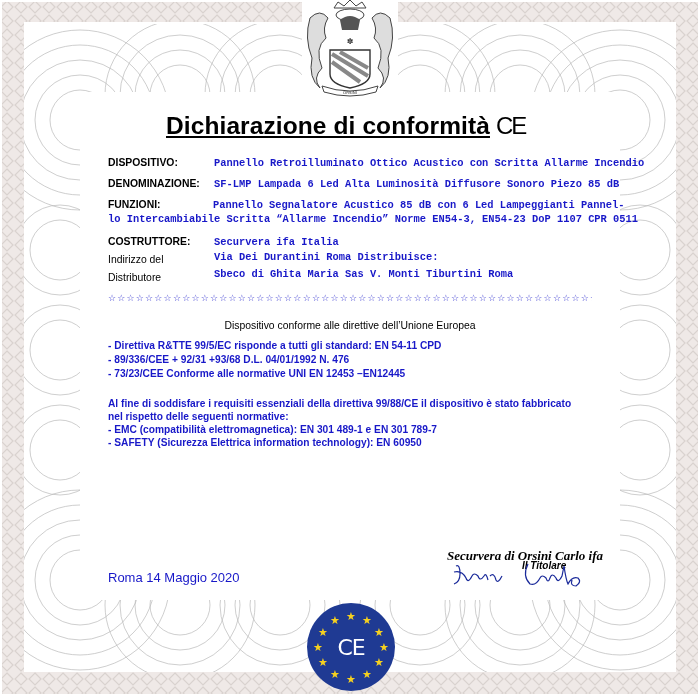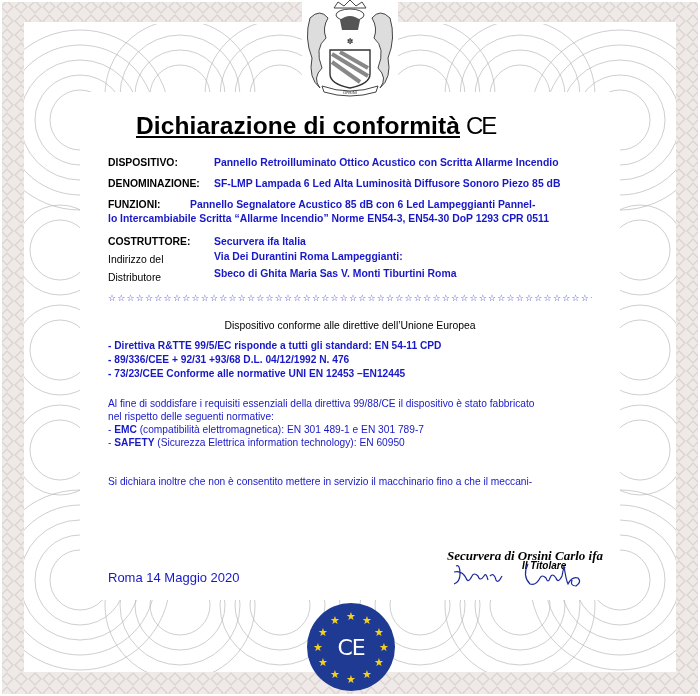--- a/index.html
+++ b/index.html
@@ -1,26 +1,26 @@
 <!DOCTYPE html>
 <html><head>
 <meta charset="utf-8">
 <style>
   html, body { margin:0; padding:0; }
   body { width:700px; height:696px; position:relative; overflow:hidden; background:#fff; font-family:"Liberation Sans", sans-serif; }
   .frame { position:absolute; left:0; top:0; width:700px; height:696px; }
-  .title { position:absolute; left:136px; top:112px; font-size:24.5px; font-weight:bold; color:#000; text-decoration:underline; letter-spacing:0.1px; white-space:nowrap; }
+  .title { position:absolute; left:166px; top:112px; font-size:24.5px; font-weight:bold; color:#000; text-decoration:underline; letter-spacing:0.1px; white-space:nowrap; }
   .title .ce { text-decoration:none; display:inline-block; margin-left:6px; font-weight:normal; font-size:24px; letter-spacing:-2px; }
   .row { position:absolute; font-size:10.4px; white-space:nowrap; }
   .lbl { color:#000; font-weight:bold; }
-  .val { color:#1818c8; font-weight:bold; }
+  .val { color:#1818c8; font-weight:bold;font-family:Liberation Mono, monospace; }
   .lbl-n { color:#000; font-weight:normal; }
   .stars { position:absolute; left:108px; top:293px; width:484px; font-size:9px; color:#3a3ad0; letter-spacing:1.2px; white-space:nowrap; overflow:hidden; }
   .subhead { position:absolute; left:0; width:700px; text-align:center; top:320px; font-size:10.4px; color:#000; }
-  .body-text { position:absolute; font-size:10.2px; color:#1818c8; white-space:nowrap; line-height:13px; }
+  .body-text { position:absolute; font-size:10.2px; color:#1818c8; white-space:nowrap; line-height:13px;font-weight:bold; }
   .date { position:absolute; left:108px; top:570px; font-size:13px; font-weight:normal; color:#1818c8; }
   .sig-name { position:absolute; left:447px; top:548px; font-family:"Liberation Serif", serif; font-style:italic; font-weight:bold; font-size:13px; color:#000; }
   .sig-title { position:absolute; left:522px; top:560px; font-family:Liberation Sans, sans-serif; font-style:italic; font-weight:bold; font-size:10px; color:#000; }
 </style>
 </head>
 <body>
 
 <svg class="frame" width="700" height="696" viewBox="0 0 700 696">
   <defs>
     <pattern id="diam" width="14" height="14" patternUnits="userSpaceOnUse">
@@ -146,54 +146,53 @@
 
 <div class="title"><span>Dichiarazione di conformità</span><span class="ce">CE</span></div>
 
 <div class="row" style="left:108px; top:157px;">
   <span class="lbl" style="display:inline-block;width:106px;">DISPOSITIVO:</span><span class="val">Pannello Retroilluminato Ottico Acustico con Scritta Allarme Incendio</span>
 </div>
 <div class="row" style="left:108px; top:178px;">
   <span class="lbl" style="display:inline-block;width:106px;">DENOMINAZIONE:</span><span class="val">SF-LMP Lampada 6 Led Alta Luminosità Diffusore Sonoro Piezo 85 dB</span>
 </div>
 <div class="row" style="left:108px; top:199px;">
-  <span class="lbl" style="display:inline-block;width:82px;">FUNZIONI:</span><span class="val">Pannello Segnalatore Acustico 85 dB con 6 Led Lampeggianti Pannel-</span>
+  <span class="lbl" style="display:inline-block;width:105px;">FUNZIONI:</span><span class="val">Pannello Segnalatore Acustico 85 dB con 6 Led Lampeggianti Pannel-</span>
 </div>
 <div class="row" style="left:108px; top:213px;">
-  <span class="val">lo Intercambiabile Scritta “Allarme Incendio”  Norme EN54-3, EN54-30 DoP 1293 CPR 0511</span>
+  <span class="val">lo Intercambiabile Scritta “Allarme Incendio”  Norme EN54-3, EN54-23 DoP 1107 CPR 0511</span>
 </div>
 <div class="row" style="left:108px; top:236px;">
   <span class="lbl" style="display:inline-block;width:106px;">COSTRUTTORE:</span><span class="val">Securvera ifa Italia</span>
 </div>
 <div class="row" style="left:108px; top:254px;">
-  <span class="lbl-n" style="display:inline-block;width:106px;">Indirizzo del</span><span class="val" style="position:relative;top:-3px;">Via Dei Durantini Roma Lampeggianti:</span>
+  <span class="lbl-n" style="display:inline-block;width:106px;">Indirizzo del</span><span class="val" style="position:relative;top:-3px;">Via Dei Durantini Roma Distribuisce:</span>
 </div>
 <div class="row" style="left:108px; top:272px;">
   <span class="lbl-n" style="display:inline-block;width:106px;">Distributore</span><span class="val" style="position:relative;top:-4px;">Sbeco di Ghita Maria Sas V. Monti Tiburtini Roma</span>
 </div>
 
 <div class="stars">☆☆☆☆☆☆☆☆☆☆☆☆☆☆☆☆☆☆☆☆☆☆☆☆☆☆☆☆☆☆☆☆☆☆☆☆☆☆☆☆☆☆☆☆☆☆☆☆☆☆☆☆☆☆</div>
 
 <div class="subhead">Dispositivo conforme alle direttive dell’Unione Europea</div>
 
 <div class="body-text" style="left:108px; top:339px; font-weight:bold; line-height:14px;">
   <div>- Direttiva R&amp;TTE 99/5/EC risponde a tutti gli standard: EN 54-11 CPD</div>
-  <div>- 89/336/CEE + 92/31 +93/68 D.L. 04/12/1992 N. 476</div>
+  <div>- 89/336/CEE + 92/31 +93/68 D.L. 04/01/1992 N. 476</div>
   <div>- 73/23/CEE Conforme alle normative UNI EN 12453 –EN12445</div>
 </div>
 
 <div class="body-text" style="left:108px; top:397px;">
   <div>Al fine di soddisfare i requisiti essenziali della direttiva 99/88/CE il dispositivo è stato fabbricato</div>
   <div>nel rispetto delle seguenti normative:</div>
   <div><span>- </span><b>EMC</b><span> (compatibilità elettromagnetica): EN 301 489-1 e EN 301 789-7</span></div>
   <div><span>- </span><b>SAFETY</b><span> (Sicurezza Elettrica information technology): EN 60950</span></div>
 </div>
 
 <div class="body-text" style="left:108px; top:475px;">
-  <div>Si dichiara inoltre che non è consentito mettere in servizio il macchinario fino a che il meccani-</div>
 </div>
 
 <div class="date">Roma 14 Maggio 2020</div>
 
 <div class="sig-name">Securvera di Orsini Carlo ifa</div>
 <div class="sig-title">Il Titolare</div>
 <svg style="position:absolute;left:450px;top:558px;" width="140" height="32">
   <path d="M6 8 Q10 6 10 16 Q10 24 4 26 M4 14 Q12 12 16 20 Q18 26 22 18 Q24 14 28 18 Q30 24 34 18 Q36 14 38 22 M40 18 Q44 14 46 22 Q48 26 52 18" fill="none" stroke="#1a2a9a" stroke-width="1.2"></path>
   <path d="M78 6 Q72 18 80 26 Q86 28 90 20 Q92 16 96 20 Q98 26 100 20 Q102 14 106 20 Q108 26 112 18 L114 8 Q116 22 118 26 Q122 18 128 20 Q132 24 126 28 Q120 28 122 22" fill="none" stroke="#1a2a9a" stroke-width="1.2"></path>
 </svg>

